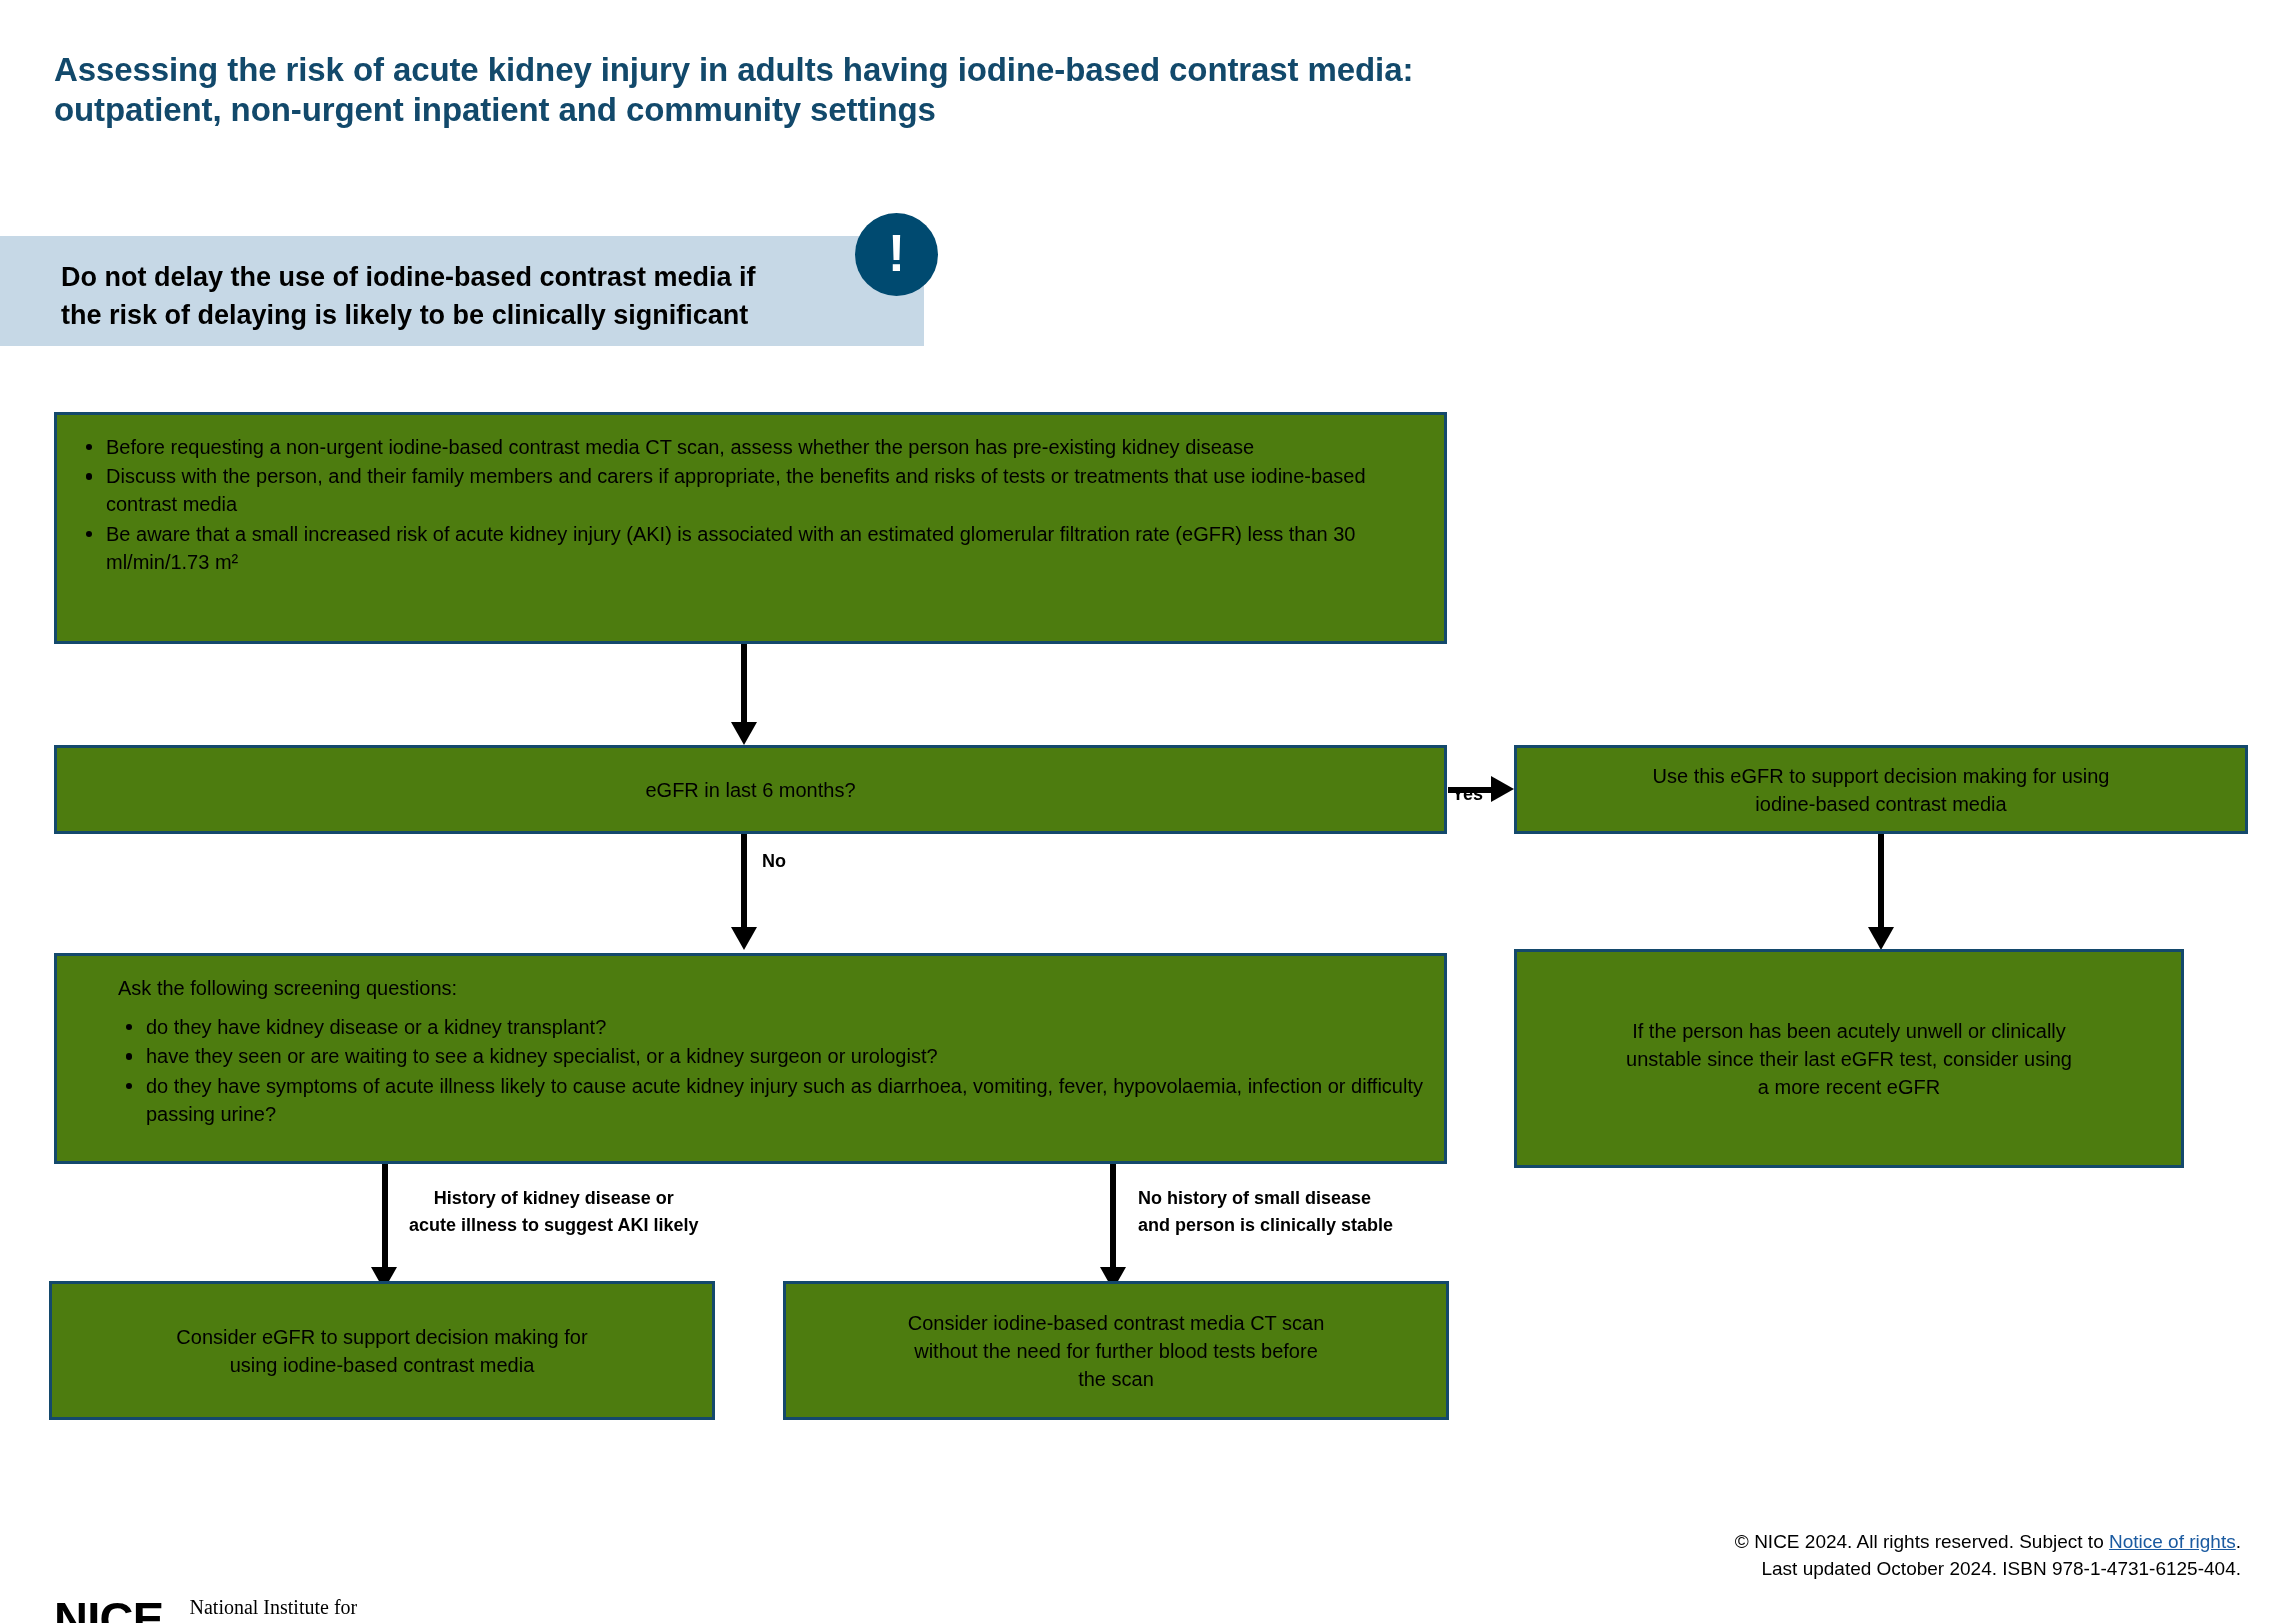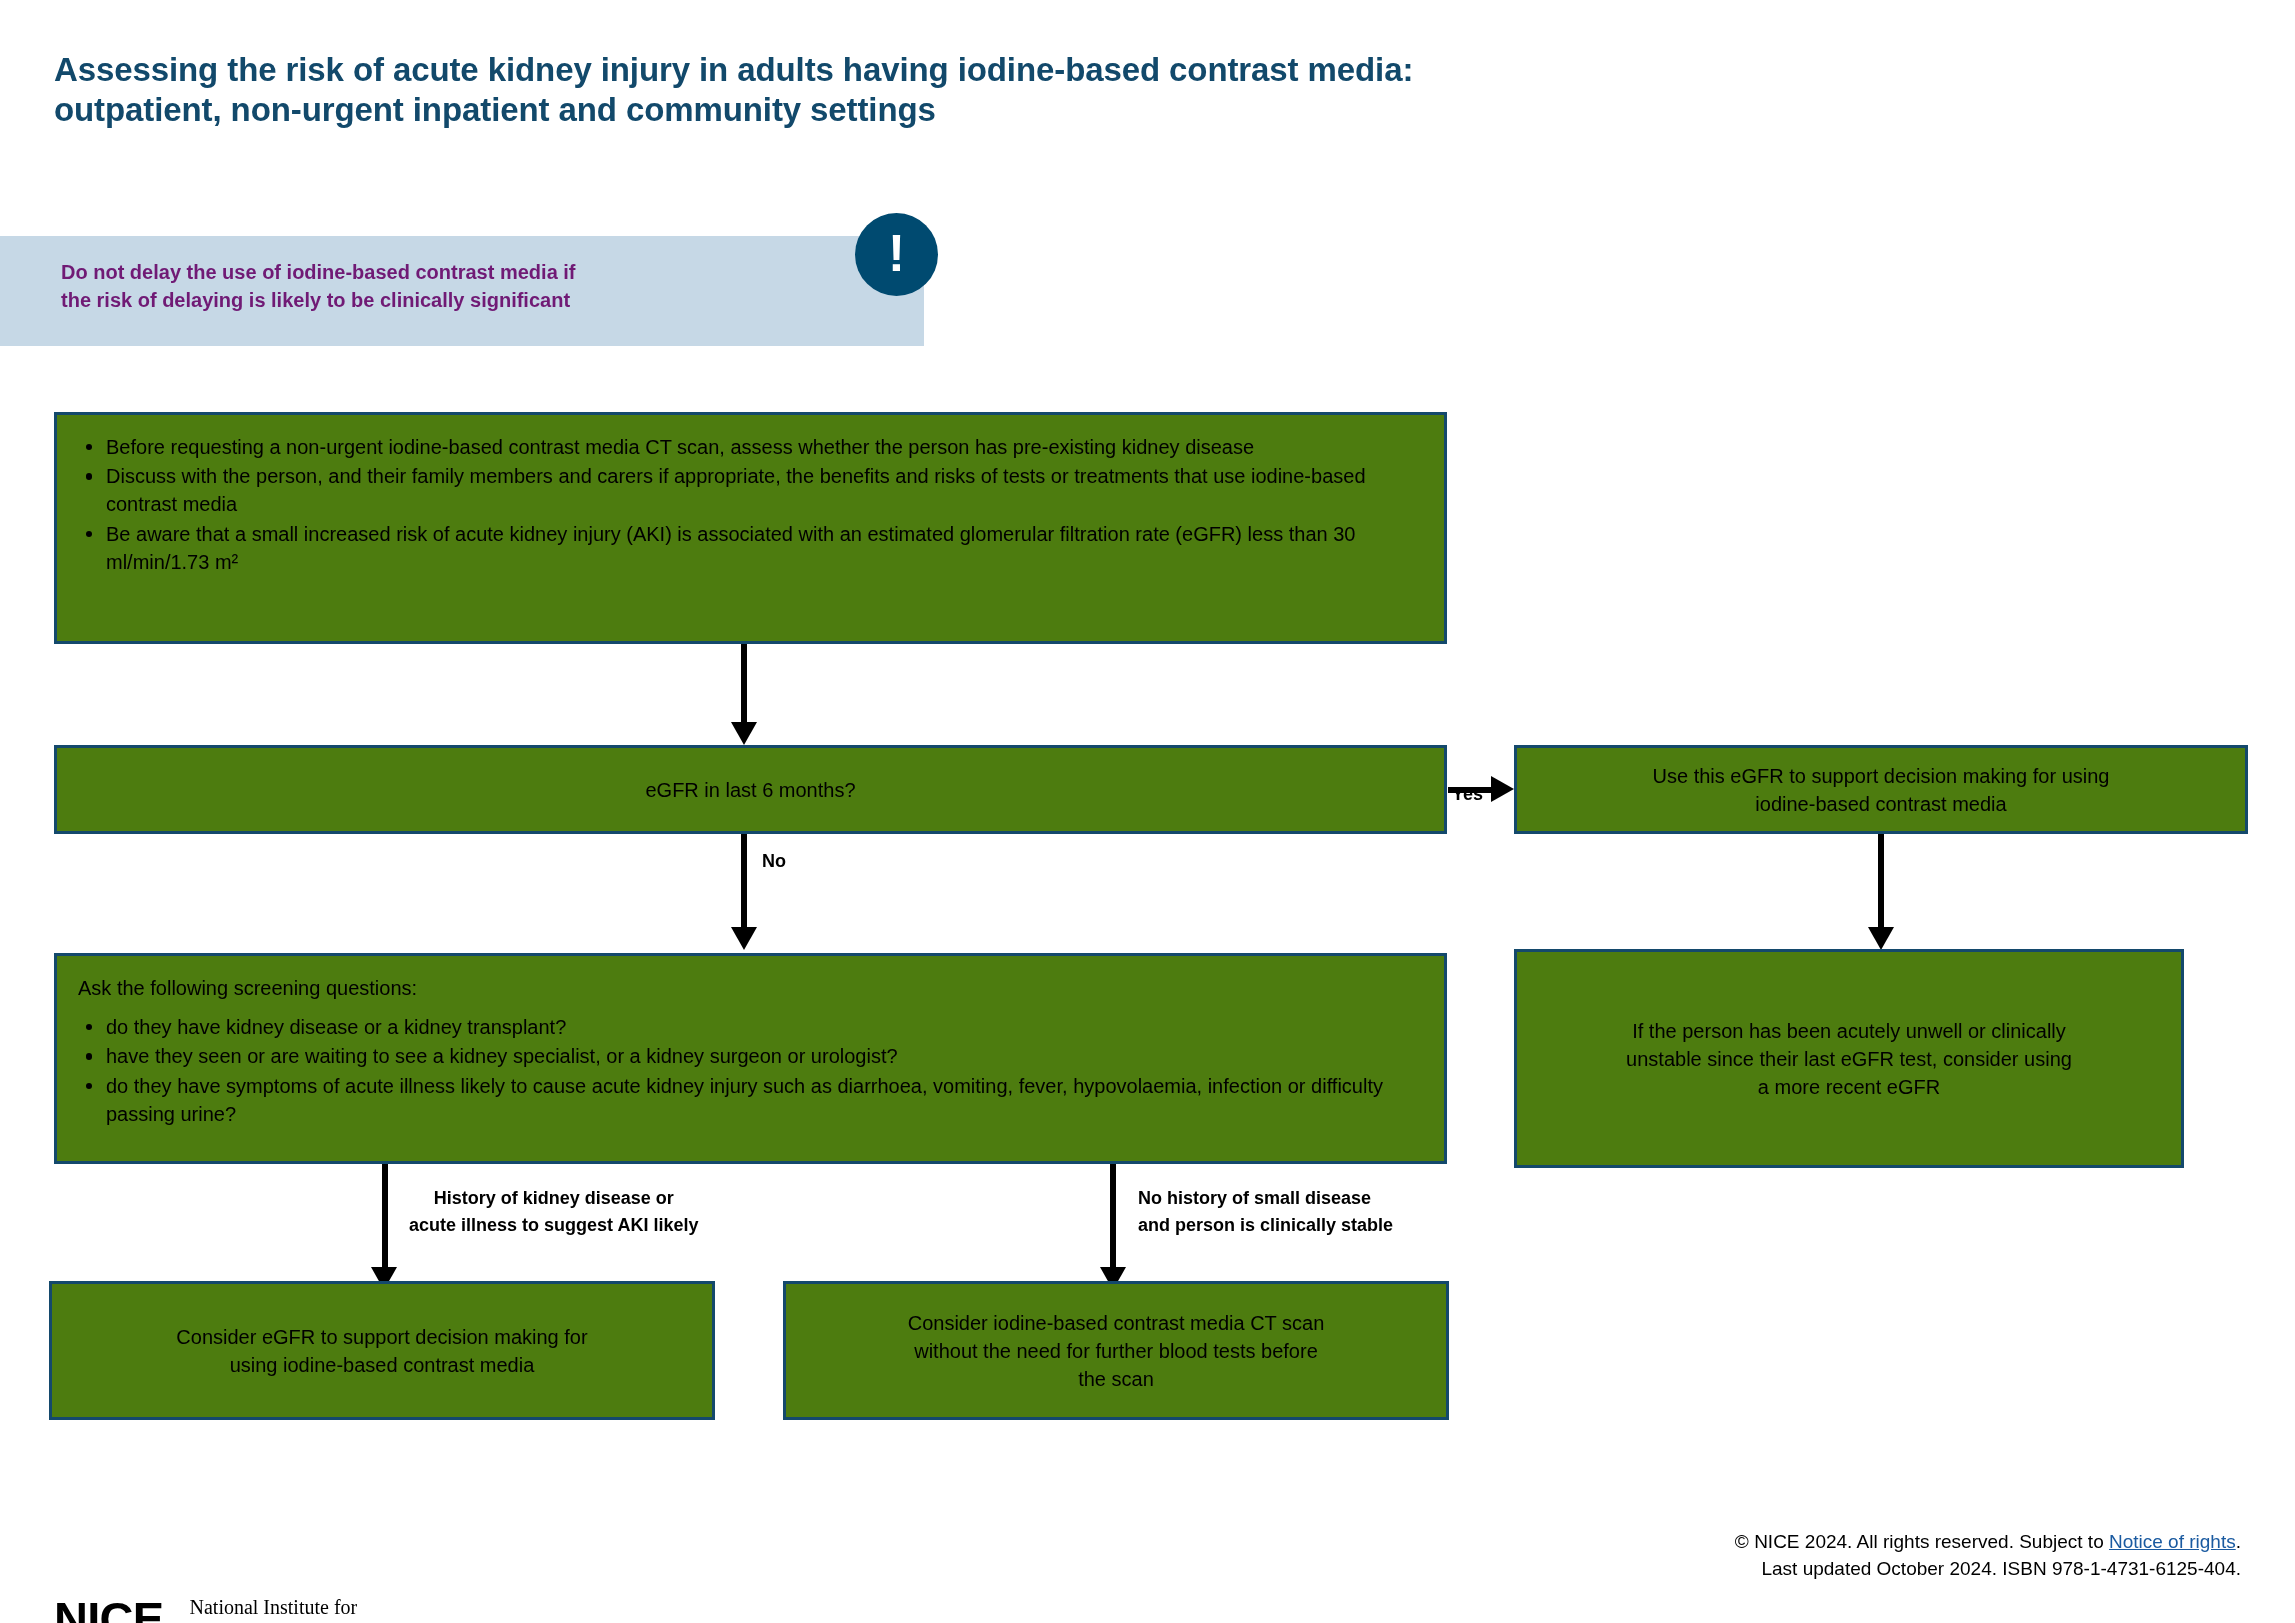--- a/index.html
+++ b/index.html
@@ -38,24 +38,24 @@
     top: 236px;
     width: 924px;
     height: 110px;
     background: #c6d8e6;
   }
   #alert-banner .alert-text {
     position: absolute;
     left: 61px;
     top: 22px;
     width: 798px;
-    font-size: 20px;
+    font-size: 27px;
     font-weight: bold;
     line-height: 1.42;
-    color: #701a75;
+    color: #000000;
   }
   #alert-banner .alert-text .a-line { display: block; }
   #alert-circle {
     position: absolute;
     left: 855px;
     top: 213px;
     width: 83px;
     height: 83px;
     border-radius: 50%;
     background: #004a70;
@@ -247,21 +247,21 @@
 
 <div class="vline" style="left:741px; top:834px; height:96px;"></div>
 <div class="arrow-down" style="left:731px; top:927px;"></div>
 <div class="edge-label" style="left:762px; top:848px;">
   <span class="e-line">No</span>
 </div>
 
 <div class="vline" style="left:1878px; top:834px; width:5.6px; height:96px;"></div>
 <div class="arrow-down" style="left:1868px; top:927px;"></div>
 
-<div class="flow-box" id="box-screening" style="left:54px; top:953px; width:1393px; height:211px;">
+<div class="flow-box" id="box-screening" style="left:54px; top:953px; width:1393px; height:211px;padding-left:40px;">
   <div class="box-inner">
     <div class="lead-line">Ask the following screening questions:</div>
     <ul class="bullets">
       <li>do they have kidney disease or a kidney transplant?</li>
       <li>have they seen or are waiting to see a kidney specialist, or a kidney surgeon or urologist?</li>
       <li>do they have symptoms of acute illness likely to cause acute kidney injury such as diarrhoea, vomiting, fever, hypovolaemia, infection or difficulty passing urine?</li>
     </ul>
   </div>
 </div>
 

